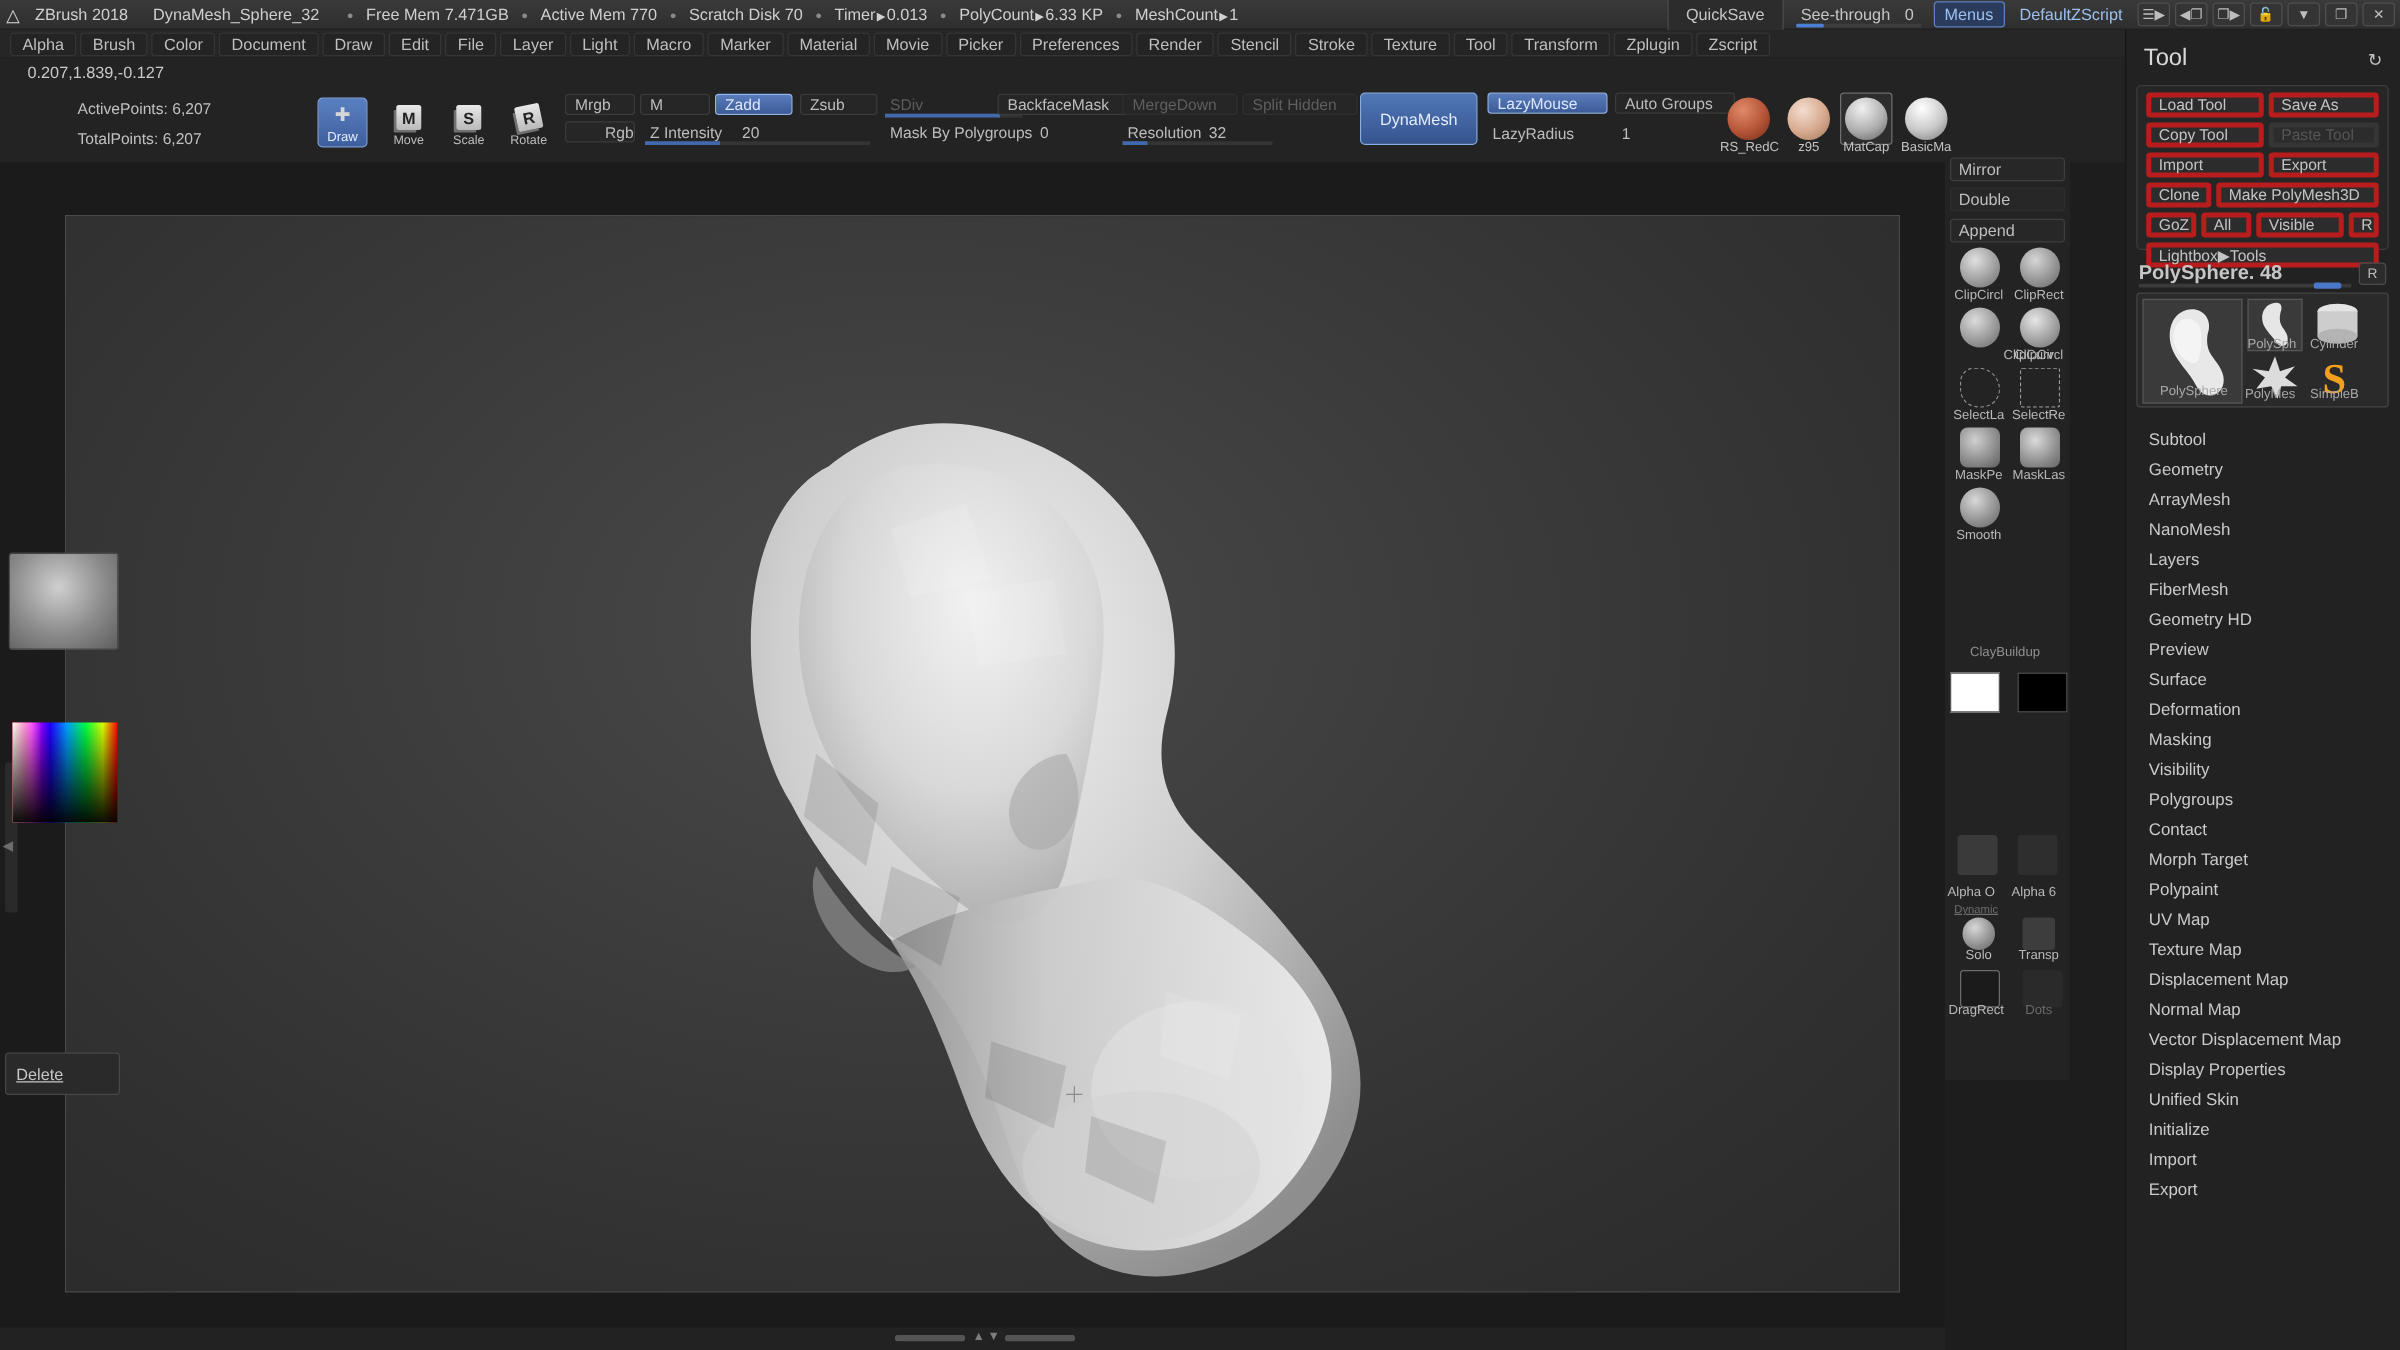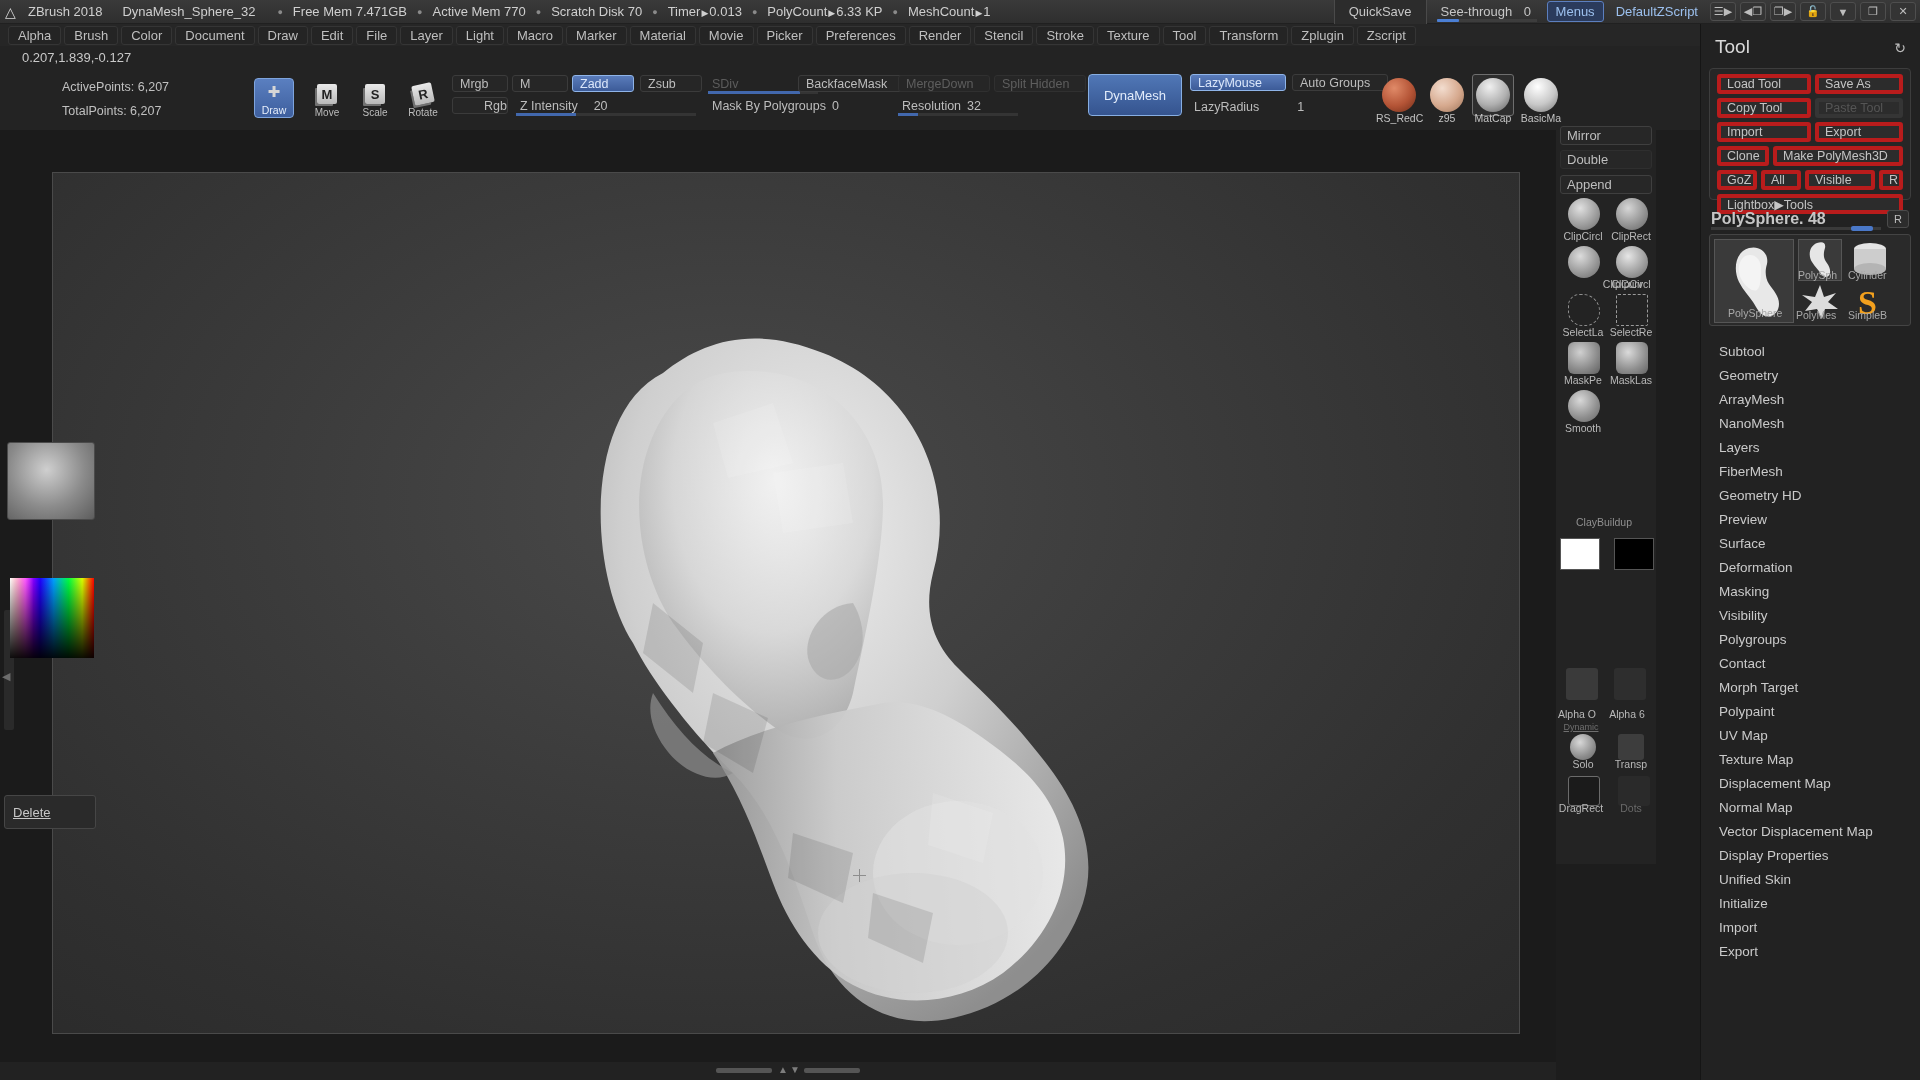--- a/index.html
+++ b/index.html
@@ -442,21 +442,21 @@
   <div class="rico" style="left:1570px; top:734px; width:26px; height:26px;"></div>
   <div class="ricolbl" style="left:1558px; top:758px;">Solo</div>
   <div class="rico" style="left:1618px; top:734px; width:26px; height:26px; border-radius:3px; background:#3d3d3d;"></div>
   <div class="ricolbl" style="left:1606px; top:758px;">Transp</div>
 
   <div class="rico" style="left:1568px; top:776px; width:32px; height:30px; border-radius:3px; background:#1b1b1b; border:1px solid #6b6b6b;"></div>
   <div class="ricolbl" style="left:1556px; top:802px;">DragRect</div>
   <div class="rico" style="left:1618px; top:776px; width:32px; height:30px; border-radius:3px; background:#2a2a2a;"></div>
   <div class="ricolbl" style="left:1606px; top:802px; color:#6a6a6a;">Dots</div>
 
-  <div class="delbtn" style="top:795px;text-decoration:underline;">Delete</div>
+  <div class="delbtn" style="top:842px;text-decoration:underline;">Delete</div>
 
   <div class="toolpanel">
     <div class="tp-title">Tool</div>
     <div class="tp-refresh">↻</div>
 
     <div class="tp-box"></div>
     <div class="tbtn" style="left:16px; top:50px; width:94px;">Load Tool</div>
     <div class="tbtn" style="left:114px; top:50px; width:88px;">Save As</div>
     <div class="tbtn" style="left:16px; top:74px; width:94px;">Copy Tool</div>
     <div class="tbtn dim" style="left:114px; top:74px; width:88px;">Paste Tool</div>

